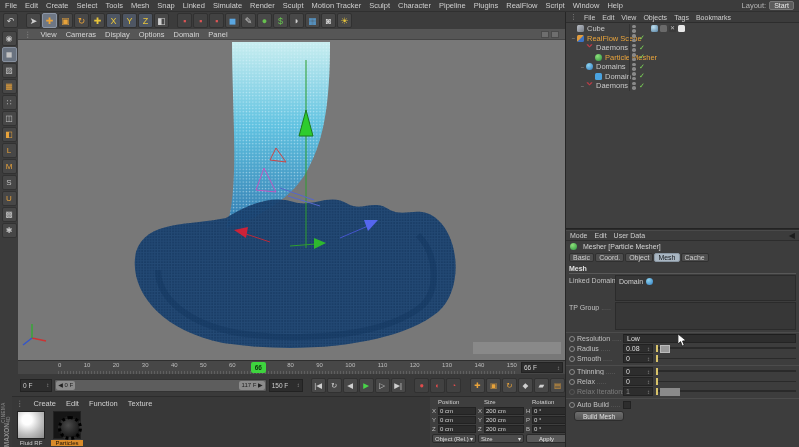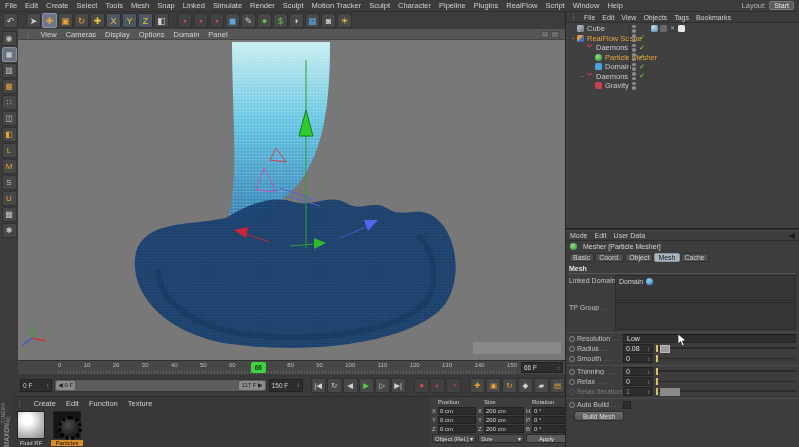--- a/index.html
+++ b/index.html
@@ -521,20 +521,29 @@
             <span class="ic ic-mesher"></span>
             <span class="om-label orange">Particle Mesher</span>
             <span class="om-right">
               <span class="om-dots"></span>
               <span class="om-chk ok">✓</span>
             </span>
           </div>
 
 
 
+          <div class="om-row i1">
+            <span class="om-exp">−</span>
+            <span class="ic ic-domains"></span>
+            <span class="om-label">Domains</span>
+            <span class="om-right">
+              <span class="om-dots"></span>
+              <span class="om-chk ok">✓</span>
+            </span>
+          </div>
 
           <div class="om-row i2">
             <span class="om-exp"></span>
             <span class="ic ic-domain"></span>
             <span class="om-label">Domain</span>
             <span class="om-right">
               <span class="om-dots"></span>
               <span class="om-chk ok">✓</span>
             </span>
           </div>
@@ -543,29 +552,20 @@
             <span class="om-exp">−</span>
             <span class="ic ic-daemons"></span>
             <span class="om-label">Daemons</span>
             <span class="om-right">
               <span class="om-dots"></span>
               <span class="om-chk ok">✓</span>
             </span>
           </div>
 
 
-          <div class="om-row i2">
-            <span class="om-exp"></span>
-            <span class="ic ic-gravity"></span>
-            <span class="om-label">Gravity</span>
-            <span class="om-right">
-              <span class="om-dots"></span>
-              <span class="om-chk"></span>
-            </span>
-          </div>
         </div>
       <div class="cube-tags">
 
       <span class="tagic tg1"></span>
           <span class="tagic tg2"></span>
           <span class="tagic tg3">✕</span>
           <span class="tagic tg4"></span>
         </div>
     </div>
 

